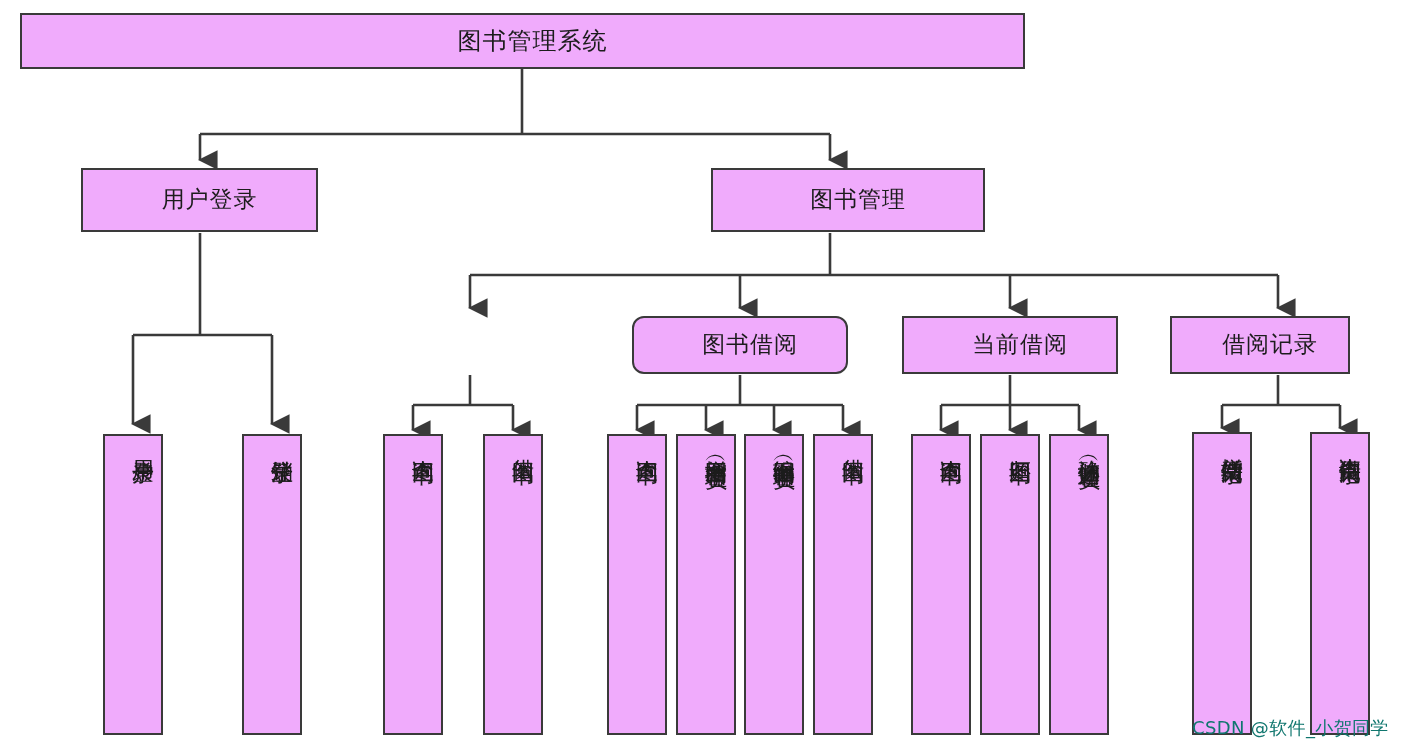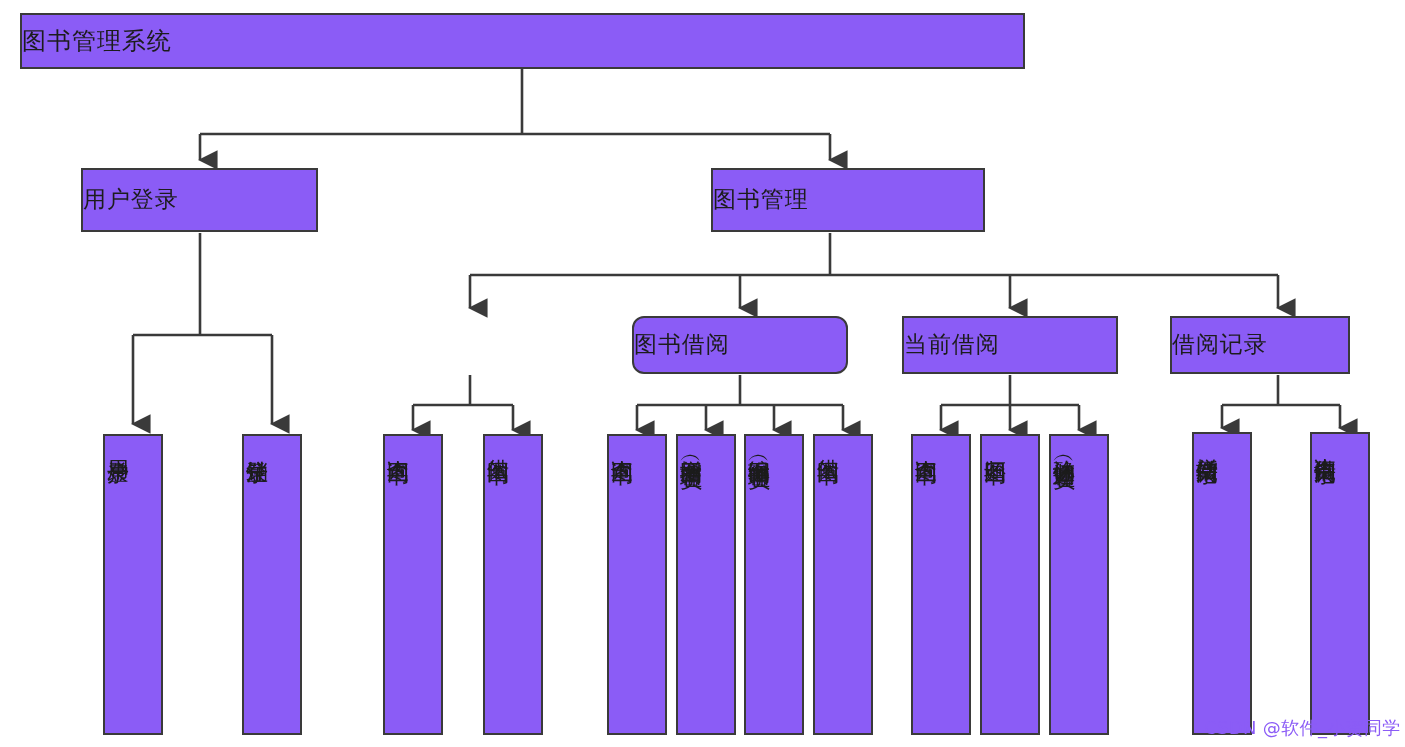--- a/index.html
+++ b/index.html
@@ -22,26 +22,27 @@
     position: absolute;
     left: 0;
     top: 0;
     width: 1405px;
     height: 747px;
     pointer-events: none;
   }
   .node {
     position: absolute;
     box-sizing: border-box;
-    background: #8b5cf6;
+    background: #f0abfc;
     border: 2.5px solid #3a3a3a;
     display: flex;
     align-items: center;
-    justify-content: flex-start;
+    justify-content: center;
     color: #1c1c1c;
+    padding-left: 20px;
   }
   .node .label {
     display: block;
     text-align: center;
     line-height: 1.12;
     letter-spacing: 0.04em;
   }
   
   .node.h .label {
     writing-mode: horizontal-tb;
@@ -57,25 +58,24 @@
     text-orientation: upright;
     font-size: 22px;
     line-height: 1.18;
     letter-spacing: 0.06em;
   }
   .node.root .label { font-size: 24px; }
 
   .watermark {
     position: absolute;
     font-size: 18px;
-    color: #8b5cf6;
+    color: #0f766e;
     white-space: nowrap;
     font-family: "DejaVu Sans", "Liberation Sans", sans-serif;
     letter-spacing: 0.02em;
-    margin-left: 12px;
   }
 </style>
 </head>
 <body>
 
 <div id="diagram-root">
 
   <svg class="edges" viewBox="0 0 1405 747">
     <defs>
       <marker id="arrow" viewBox="0 0 12 12" refX="6" refY="10" markerWidth="9" markerHeight="9" orient="auto-start-reverse">

